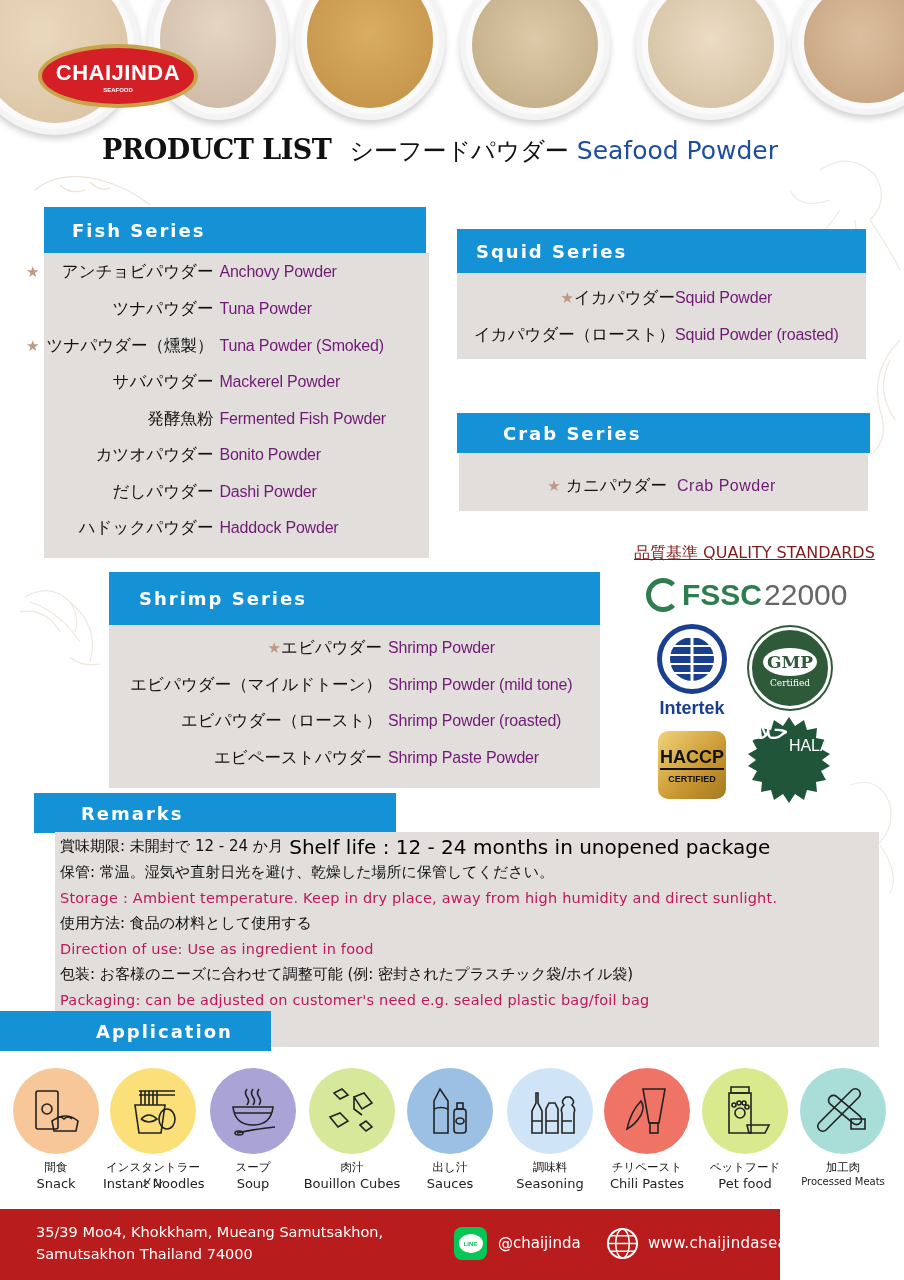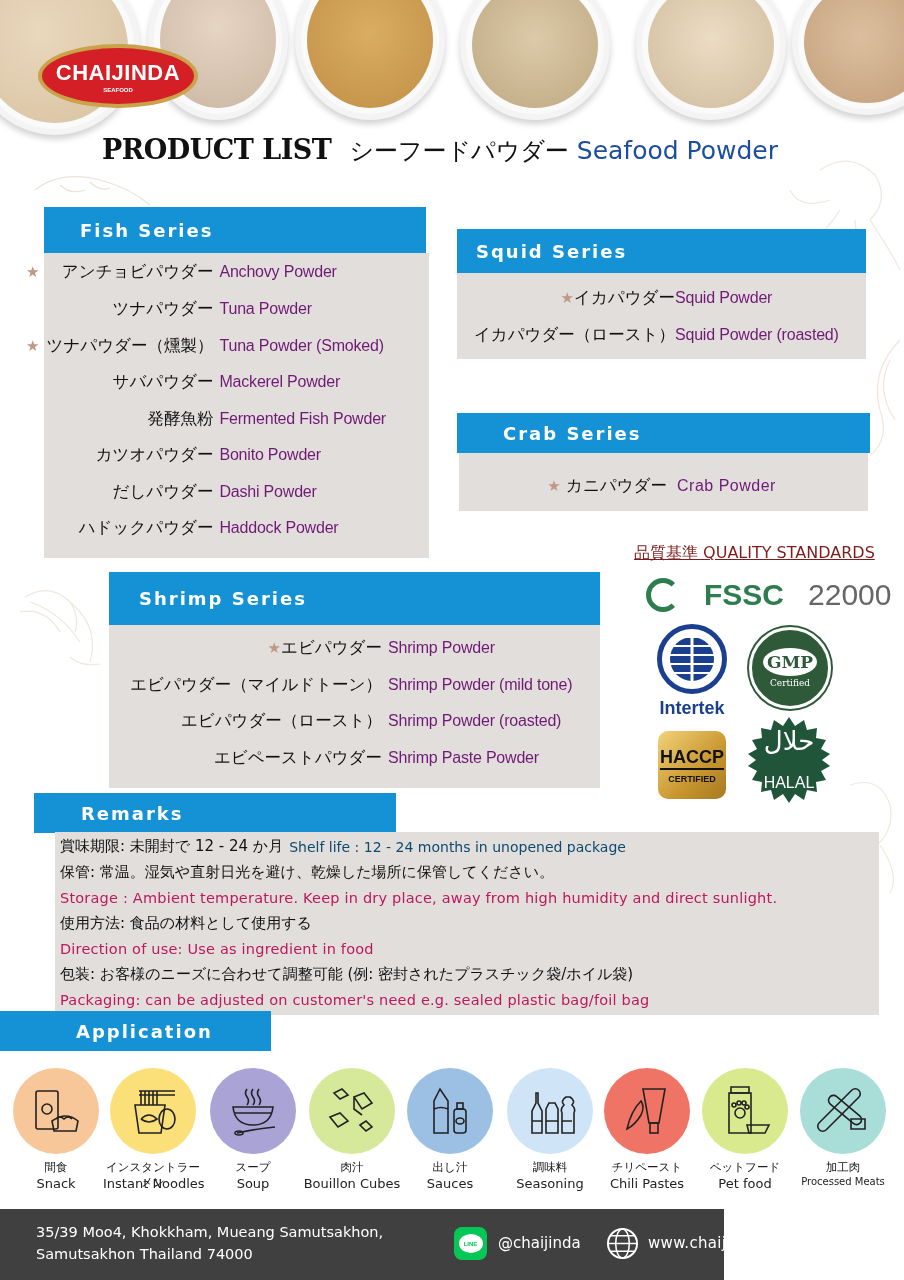--- a/index.html
+++ b/index.html
@@ -31,21 +31,21 @@
   .panel-head { position: absolute; background: #1592d6; color: #fff; font-family: "DejaVu Sans", sans-serif;
                 font-weight: bold; font-size: 18px; letter-spacing: 2px; display: flex; align-items: center; }
   .panel-body { position: absolute; background: #e1dedc; }
   .row { position: absolute; height: 34px; display: flex; align-items: center; font-size: 16.5px; white-space: nowrap; }
   .row .jp { color: #111; text-align: right; display: inline-block; }
   .row .en { color: #701a75; font-family: "Liberation Sans", sans-serif; font-size: 16px; margin-left: 6px; letter-spacing: -0.2px; }
   .star { color: #c09986; font-size: 15px; }
 
   
   .q-title { position: absolute; left: 634px; top: 543px; font-size: 16px; color: #7f1d1d; text-decoration: underline; }
-  .fssc { position: absolute; left: 646px; top: 578px; display: flex; align-items: center; gap: 24px; }
+  .fssc { position: absolute; left: 646px; top: 578px; display: flex; align-items: center; gap: 2px; }
   .fssc-logo { width: 34px; height: 34px; border-radius: 50%; border: 5px solid #2e7d4f; border-right-color: transparent; }
   .fssc-word { font-family: "Liberation Sans", sans-serif; font-weight: bold; font-size: 30px; color: #2e7d4f; }
   .fssc-num { font-family: "Liberation Sans", sans-serif; font-size: 30px; color: #666; }
 
   .intertek { position: absolute; left: 655px; top: 624px; width: 74px; text-align: center; }
   .globe { width: 70px; height: 70px; border-radius: 50%; border: 5px solid #1a3f8f; margin: 0 auto; position: relative; overflow: hidden; }
   .globe::before { content: ""; position: absolute; inset: 8px; border-radius: 50%; background:
       repeating-linear-gradient(0deg, #1a3f8f 0 7px, #fff 7px 9px); }
   .globe::after { content: ""; position: absolute; left: 50%; top: 8px; bottom: 8px; width: 3px; background: #fff; transform: translateX(-50%); }
   .intertek-word { font-family: "Liberation Sans", sans-serif; font-weight: bold; font-size: 18px; color: #1a3f8f; margin-top: 4px; }
@@ -55,44 +55,44 @@
   .gmp-big { font-family: "DejaVu Serif", serif; font-weight: bold; font-size: 17px; background: #fff; color: #2f5a3a; border-radius: 50%; padding: 4px 4px; }
   .gmp-sub { font-family: "DejaVu Serif", serif; font-size: 9px; margin-top: 2px; }
 
   .haccp { position: absolute; left: 658px; top: 731px; width: 68px; height: 68px; border-radius: 10px;
            background: linear-gradient(135deg, #f2d37a, #c8962f 60%, #a67a22); display: flex; flex-direction: column;
            align-items: center; justify-content: center; }
   .haccp-big { font-family: "Liberation Sans", sans-serif; font-weight: bold; font-size: 18px; color: #111; border-bottom: 2px solid #111; }
   .haccp-sub { font-family: "Liberation Sans", sans-serif; font-weight: bold; font-size: 9px; color: #111; margin-top: 4px; }
 
   .halal { position: absolute; left: 746px; top: 717px; width: 86px; height: 86px; }
-  .halal-inner { position: absolute; inset: 0; display: flex; flex-direction: column; align-items: center; justify-content: center; color: #fff; }
+  .halal-inner { position: absolute; inset: 0; display: flex; flex-direction: row; align-items: flex-start; justify-content: center; color: #fff; }
   .halal-glyph { font-size: 26px; line-height: 1; }
   .halal-word { font-family: "Liberation Sans", sans-serif; font-weight: normal; font-size: 16px; margin-top: 20px; }
 
   
   .remarks-head { position: absolute; left: 34px; top: 793px; width: 362px; height: 40px; background: #1592d6; color: #fff;
                   font-weight: bold; font-size: 18px; letter-spacing: 2px; padding-left: 47px; display: flex; align-items: center; }
-  .remarks-body { position: absolute; left: 55px; top: 832px; width: 824px; height: 183px; background: #e1dedc; padding: 2px 0 0 5px; }
+  .remarks-body { position: absolute; left: 55px; top: 832px; width: 824px; height: 215px; background: #e1dedc; padding: 2px 0 0 5px; }
   .rm-line { height: 25.5px; display: flex; align-items: center; font-size: 15px; white-space: nowrap; }
   .rm-line.en { color: #be185d; font-family: "DejaVu Sans", sans-serif; font-size: 14.5px; letter-spacing: 0.2px; }
-  .rm-en-inline { color: #0c4a6e; margin-left: 6px; font-size: 14px; }
+  .rm-en-inline { color: #000000; margin-left: 6px; font-size: 20px; }
 
   
   .app-head { position: absolute; left: 0; top: 1011px; width: 271px; height: 40px; background: #1592d6; color: #fff;
-              font-weight: bold; font-size: 18px; letter-spacing: 2px; padding-left: 76px; display: flex; align-items: center; }
+              font-weight: bold; font-size: 18px; letter-spacing: 2px; padding-left: 96px; display: flex; align-items: center; }
   .apps { position: absolute; left: 10px; top: 1068px; width: 884px; height: 135px; }
   .app { position: absolute; width: 100px; text-align: center; }
   .app-circle { width: 86px; height: 86px; border-radius: 50%; margin: 0 auto; display: flex; align-items: center; justify-content: center; }
   .app-circle svg { width: 56px; height: 56px; }
   .app-jp { font-size: 11.5px; color: #111; margin-top: 6px; height: 14px; }
   .app-en { font-family: "DejaVu Sans", sans-serif; font-size: 13px; color: #222; margin-top: 2px; white-space: nowrap; }
 
   
-  .footer { position: absolute; left: 0; top: 1209px; width: 724px; height: 71px; background: #404040; color: #fff; }
+  .footer { position: absolute; left: 0; top: 1209px; width: 780px; height: 71px; background: #b91c1c; color: #fff; }
   .addr { position: absolute; left: 36px; top: 12px; font-family: "DejaVu Sans", sans-serif; font-size: 14.5px; line-height: 22px; }
   .line-icon { position: absolute; left: 454px; top: 18px; width: 33px; height: 33px; background: #06c655; border-radius: 8px;
                display: flex; align-items: center; justify-content: center; }
   .line-bubble { width: 24px; height: 19px; background: #fff; border-radius: 50%; color: #06c655; font-size: 6px; font-weight: bold;
                  display: flex; align-items: center; justify-content: center; font-family: "Liberation Sans", sans-serif; }
   .line-handle { position: absolute; left: 498px; top: 25px; font-size: 15px; }
   .web-icon { position: absolute; left: 606px; top: 18px; width: 33px; height: 33px; }
   .web-url { position: absolute; left: 648px; top: 25px; font-size: 15px; letter-spacing: 0.3px; }
 </style>
 </head>
@@ -141,21 +141,21 @@
 <svg class="deco" style="left:860px;top:330px;" width="44" height="130" viewBox="0 0 44 130">
   <path d="M40 10 Q10 40 20 80 Q30 110 10 125 M30 30 Q15 60 35 90" fill="none" stroke="#e6d0bf" stroke-width="1.2"></path>
 </svg>
 <svg class="deco" style="left:10px;top:572px;" width="100" height="100" viewBox="0 0 100 100">
   <path d="M15 25 Q40 10 60 30 Q90 55 80 90 M60 30 Q70 45 65 60 M20 30 Q50 40 70 70 M10 40 Q35 35 50 60 M60 85 Q70 95 90 92" fill="none" stroke="#e0d4c4" stroke-width="1.2"></path>
 </svg>
 <svg class="deco" style="left:830px;top:775px;" width="74" height="120" viewBox="0 0 74 120">
   <path d="M20 10 Q50 0 60 30 Q65 60 40 75 M30 70 Q10 100 25 118 M50 70 Q70 100 60 118" fill="none" stroke="#e3d6c5" stroke-width="1.2"></path>
 </svg>
 
-<div class="panel-head" style="left:44px;top:207px;width:382px;height:46px;padding-left:36px;">
+<div class="panel-head" style="left:44px;top:207px;width:382px;height:46px;padding-left:28px;">
   <span>Fish Series</span>
 </div>
 <div class="panel-body" style="left:44px;top:253px;width:385px;height:305px;"></div>
 
 <div class="row" style="left:26px;top:255px;">
   <span class="star">★</span>
   <span class="jp" style="width:174px;">アンチョビパウダー</span>
   <span class="en">Anchovy Powder</span>
 </div>
 <div class="row" style="left:26px;top:292px;">

